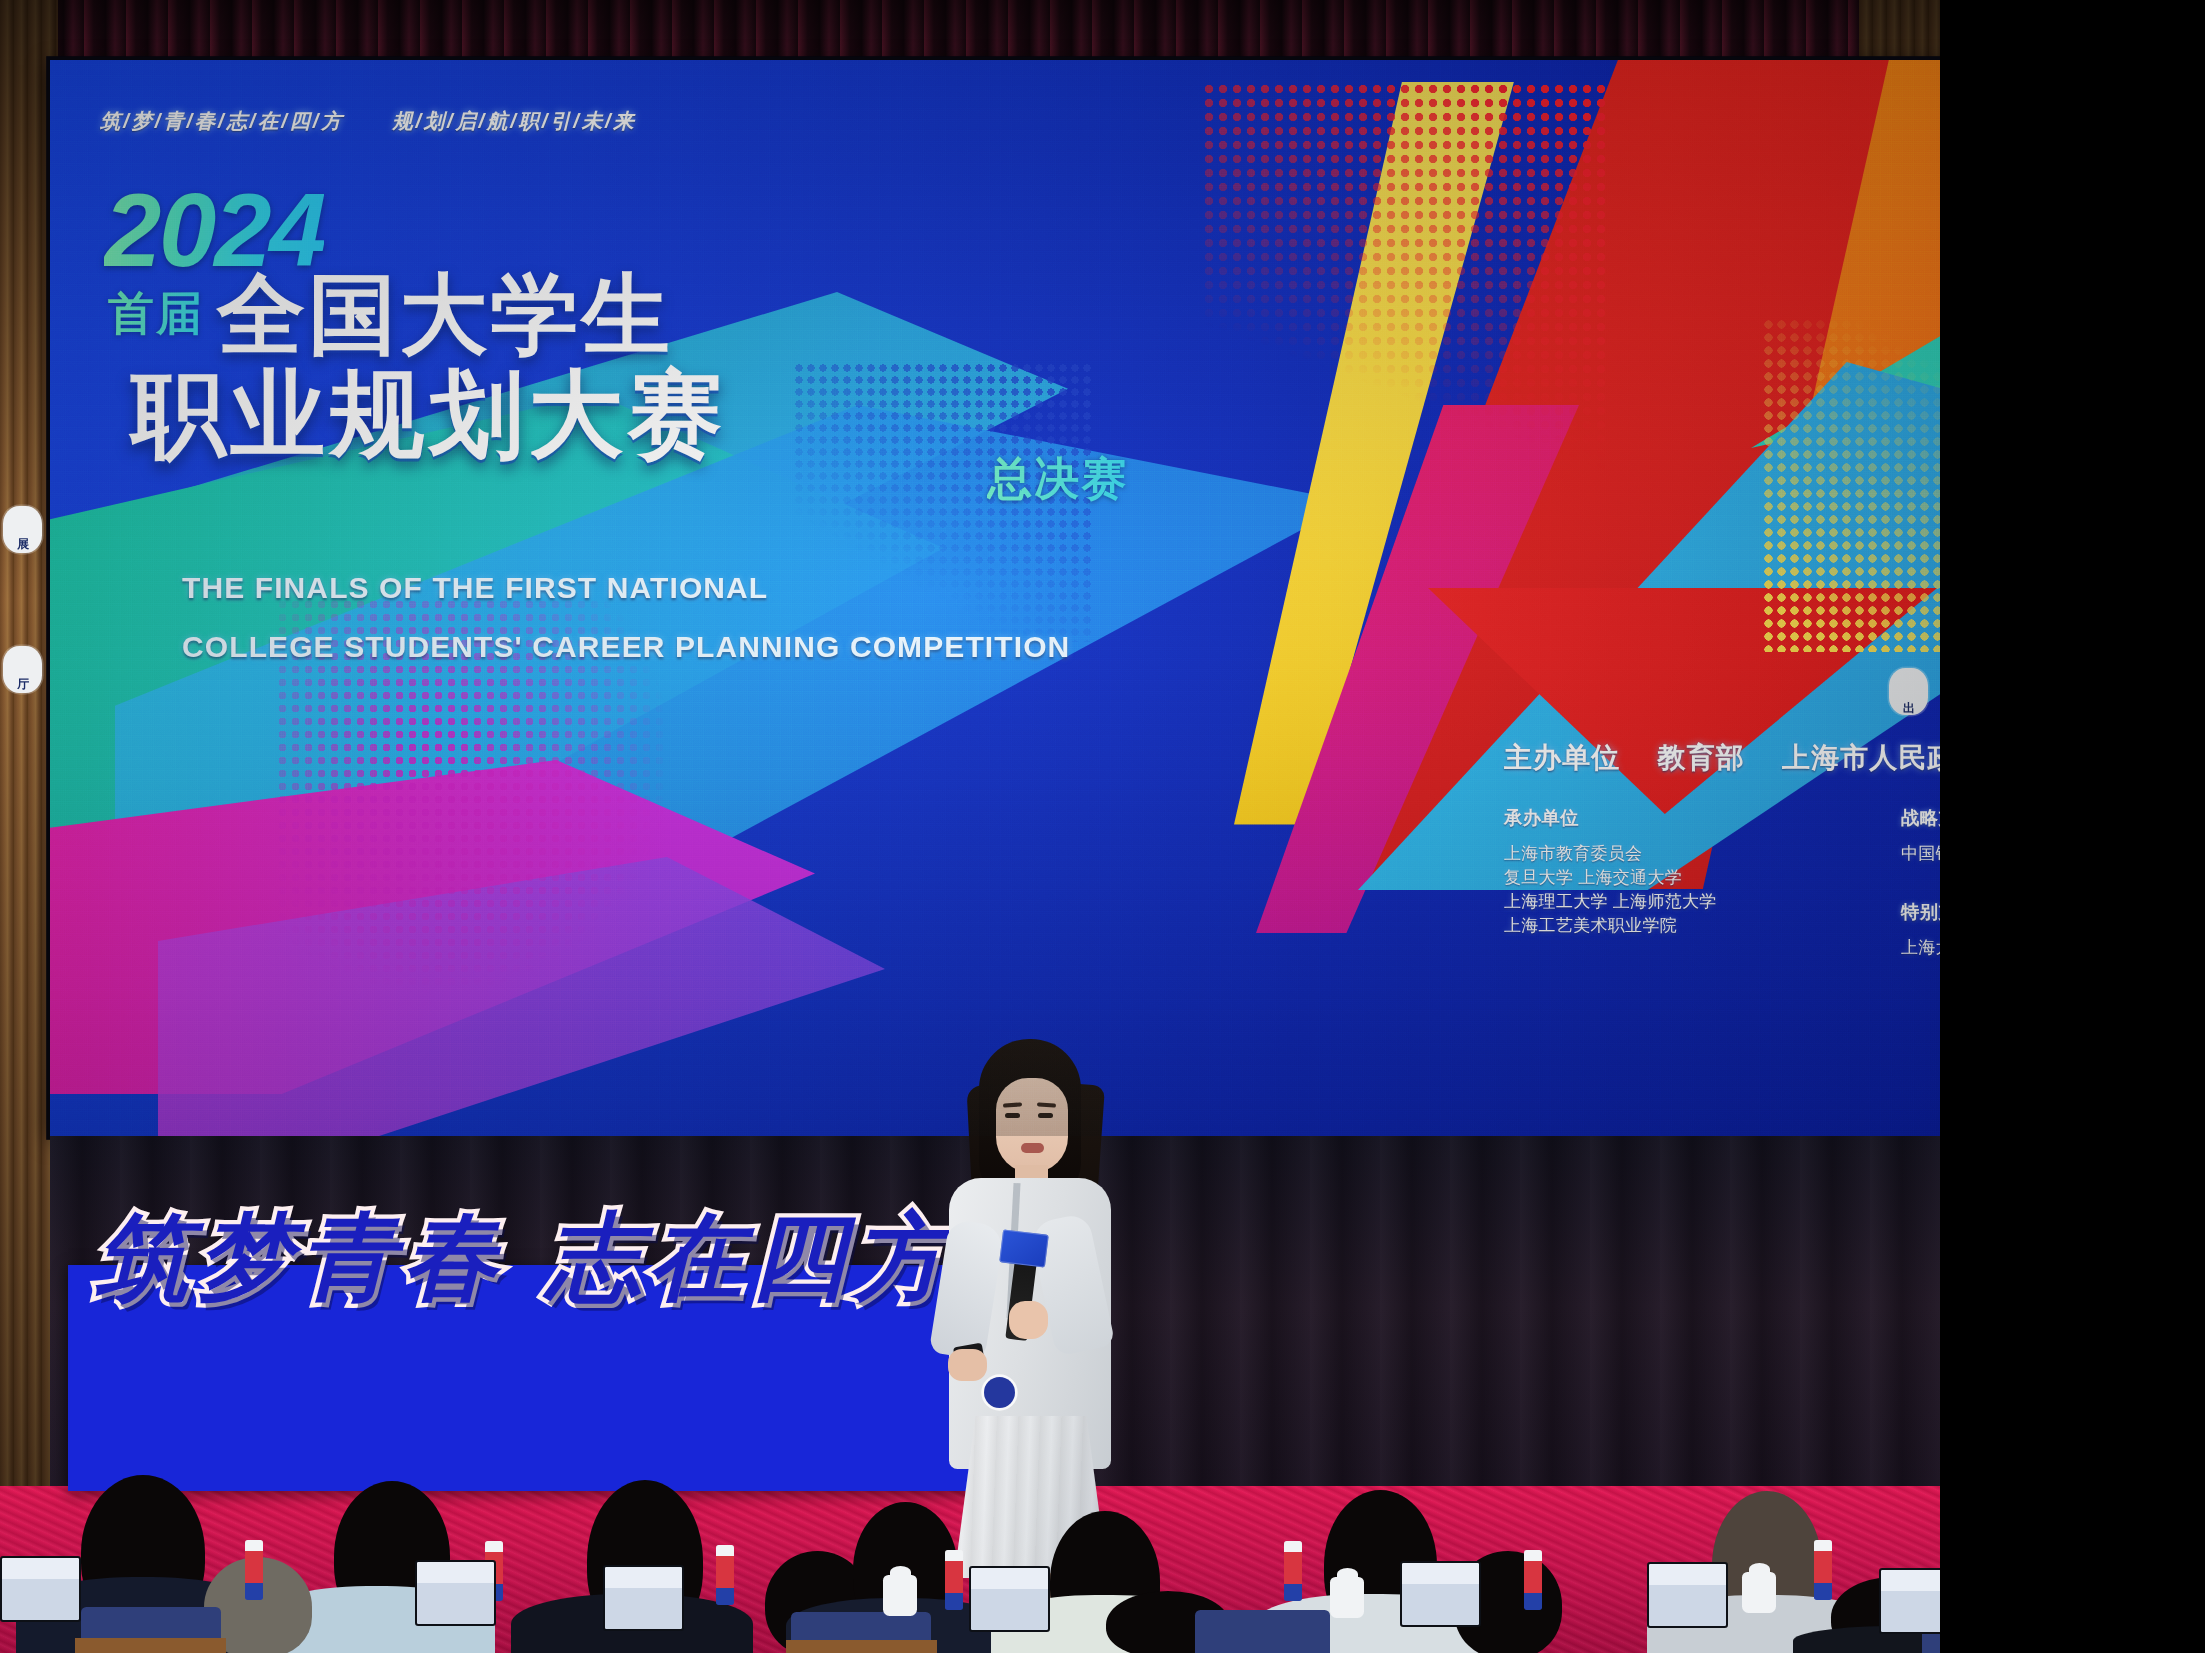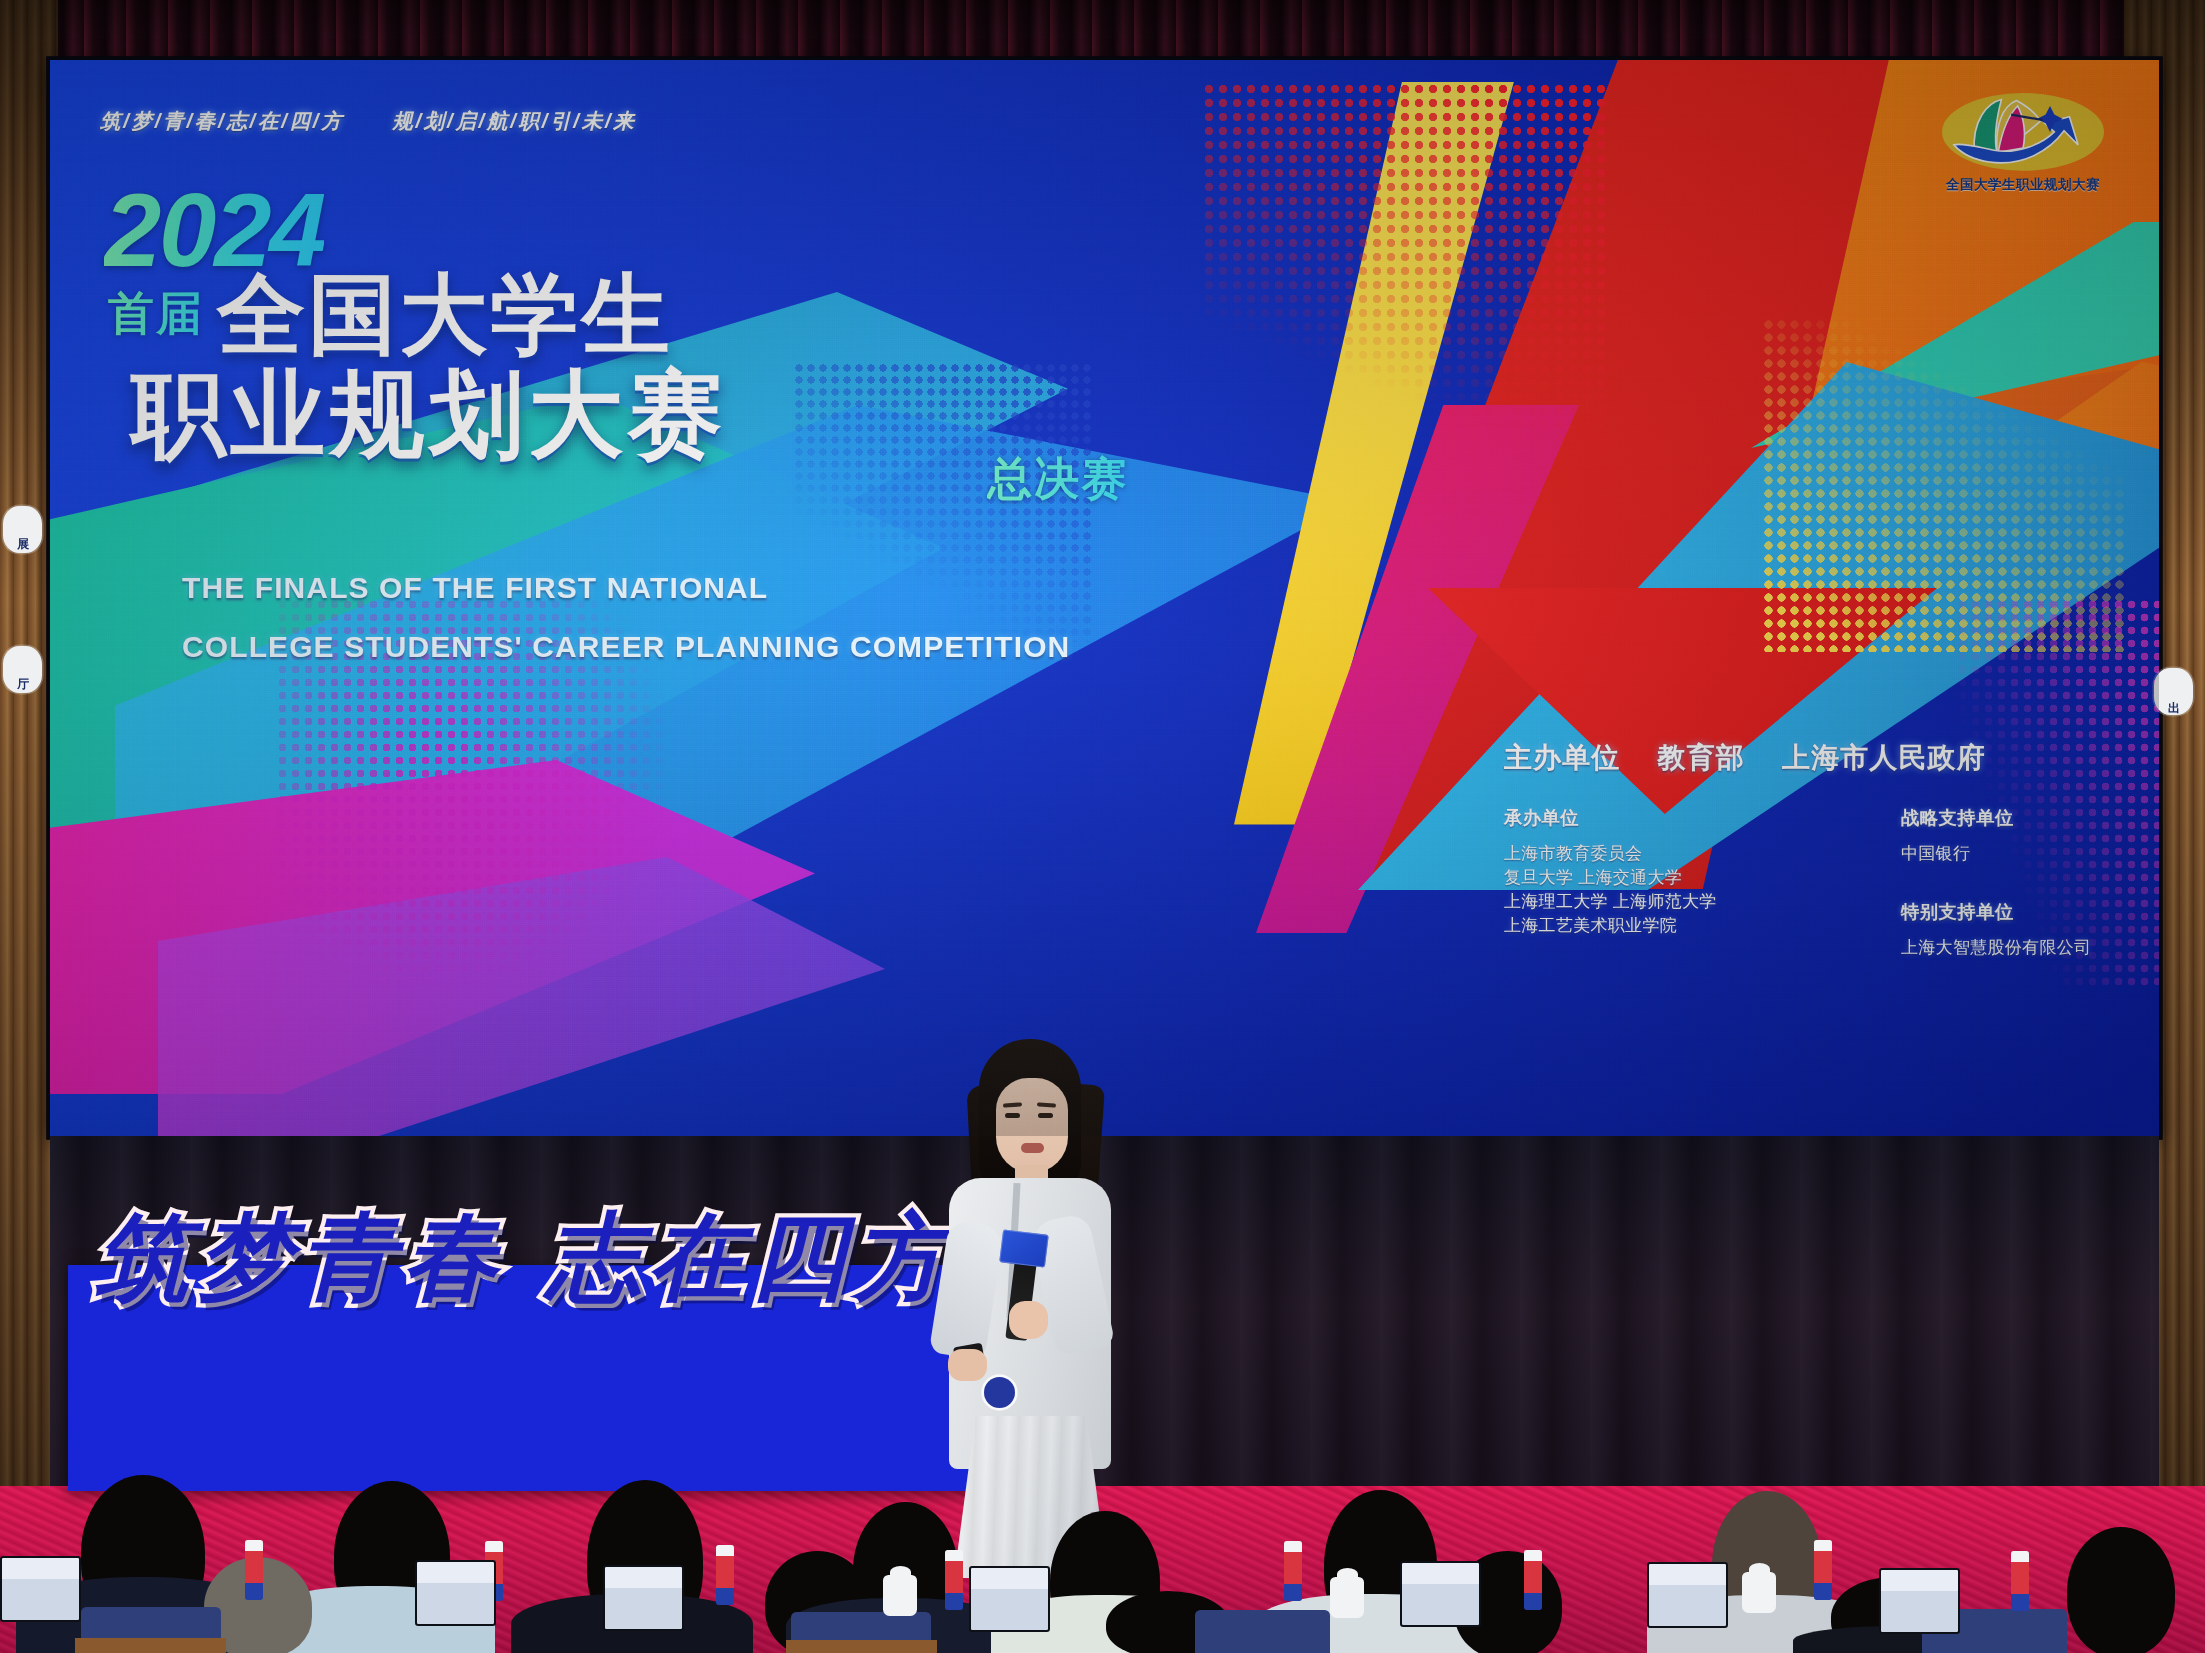--- a/index.html
+++ b/index.html
@@ -1,19 +1,19 @@
 <!DOCTYPE html>
 <html style="font-size:8.6px"><head>
 <meta charset="utf-8">
 <title>Conference Stage Photo</title>
 <style>
   html,body{margin:0;padding:0;background:#000;}
   *{box-sizing:border-box;}
   #stage{
-    position:relative;width:2205px;height:1654px;overflow:hidden;
+    position:relative;width:1940px;height:1654px;overflow:hidden;
     font-family:"Liberation Sans","DejaVu Sans",sans-serif;
     background:#14060e;
   }
 
   
   .curtain{
     position:absolute;left:0;top:0;width:100%;height:124px;
     background:
       repeating-linear-gradient(90deg,
         rgba(120,30,55,.55) 0px, rgba(28,8,16,.95) 9.7px,

